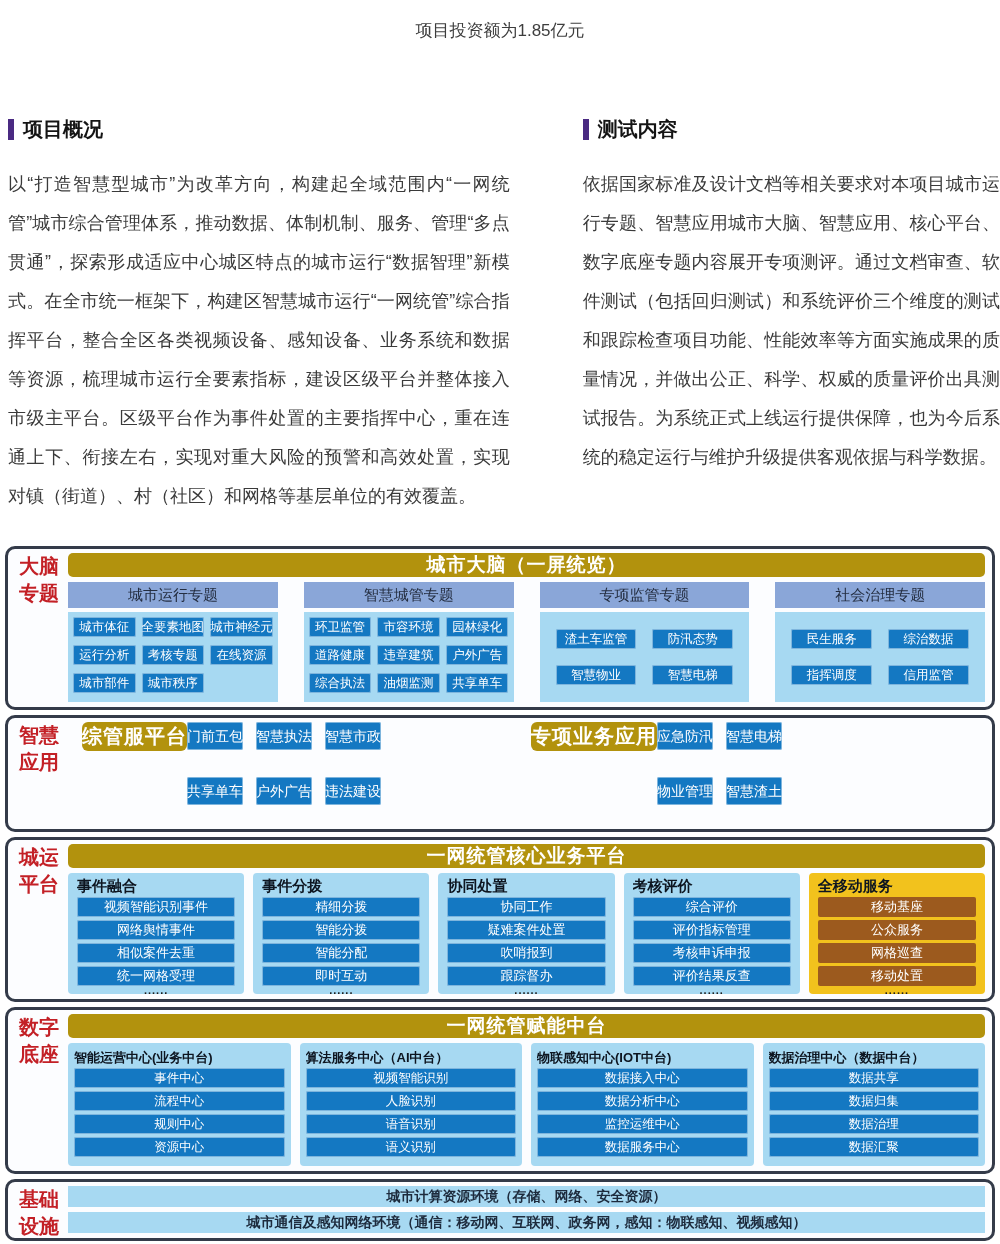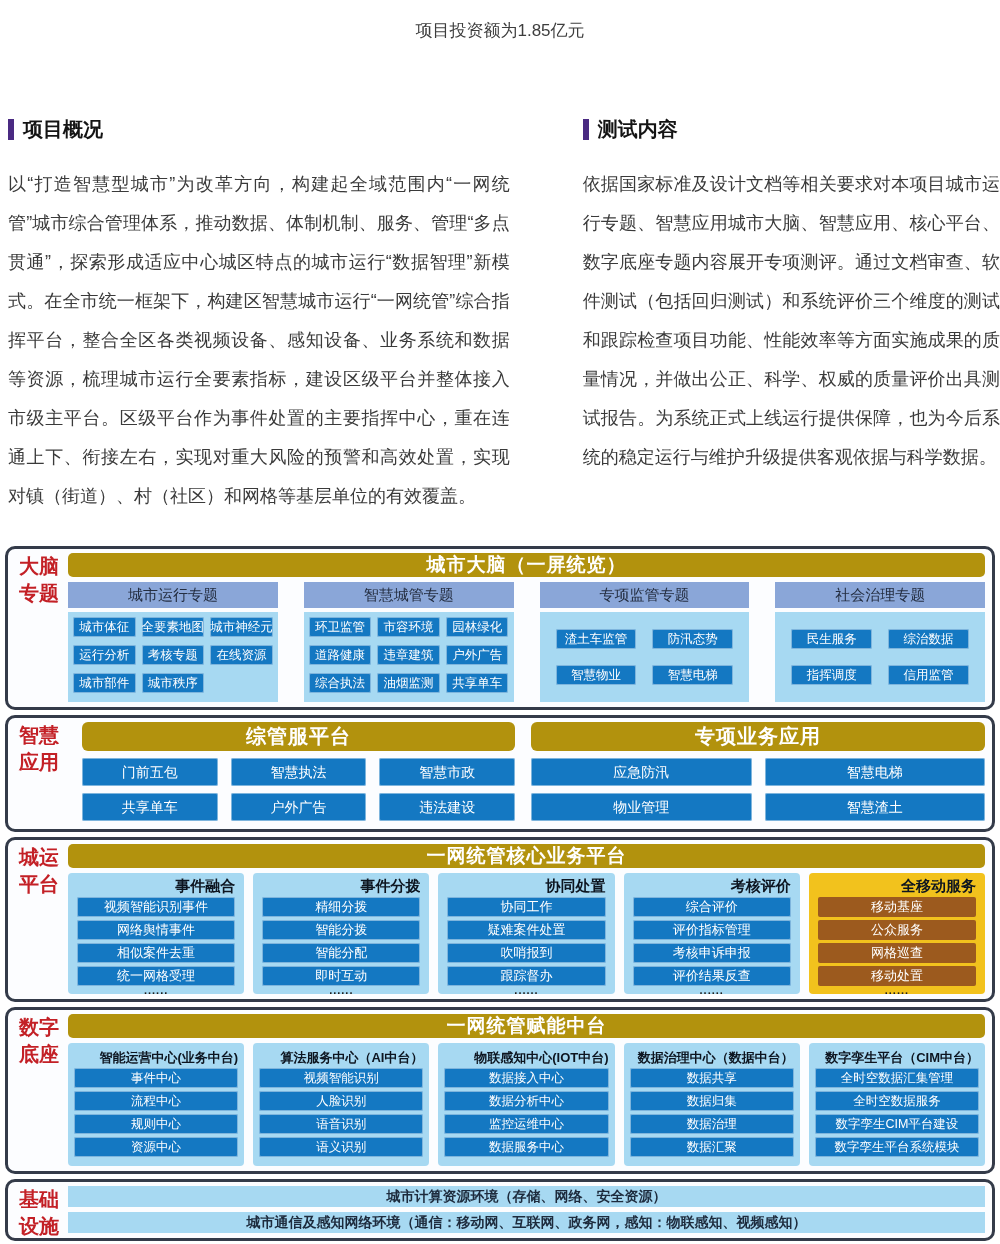--- a/index.html
+++ b/index.html
@@ -33,34 +33,34 @@
   .group-header{height:26px;line-height:26px;background:#8aa6d8;color:#242e41;
     text-align:center;font-size:15px;margin-bottom:4px;flex:none;}
   .group-panel{flex:1;background:#a7d9f2;padding:5px;display:grid;gap:4px 6px;min-height:0;}
   .g3{grid-template-columns:repeat(3,1fr);}
   .g2{grid-template-columns:repeat(2,1fr);padding:0 16px;gap:16px 16px;align-content:center;}
   .btn{background:#1478c2;color:#fff;text-align:center;font-size:12.5px;height:20px;
     line-height:20px;border-radius:2px;box-shadow:inset 0 0 0 1px rgba(255,255,255,.45);
     white-space:nowrap;overflow:hidden;}
   
   .apps{display:flex;gap:16px;flex:1;margin-left:14px;}
-  .app-group{display:flex;flex-direction:column;min-width:0;}
+  .app-group{display:flex;min-width:0;}
   .app-left{flex:433}.app-right{flex:454}
   .app-banner{height:29px;line-height:29px;border-radius:6px;background:#b2920d;color:#fff;
     font-weight:bold;font-size:20px;text-align:center;margin-bottom:7px;letter-spacing:1px;}
   .app-grid{display:grid;gap:7px 13px;}
   .ag3{grid-template-columns:repeat(3,1fr);}
   .ag2{grid-template-columns:repeat(2,1fr);}
   .btn-lg{height:28px;line-height:28px;font-size:14px;}
   
   .cols{display:flex;gap:9px;flex:1;min-height:0;}
   .col{flex:1;background:#a7d9f2;border-radius:4px;padding:2px 9px;display:flex;
     flex-direction:column;min-width:0;}
   .col.gold{background:#f2c21d;}
-  .col-header{text-align:right;font-weight:bold;color:#0d1520;font-size:15px;
+  .col-header{text-align:left;font-weight:bold;color:#0d1520;font-size:15px;
     height:22px;line-height:22px;flex:none;white-space:nowrap;overflow:hidden;}
   .col-header.small{font-size:13px;height:21px;line-height:21px;}
   .col-items{display:flex;flex-direction:column;gap:3px;}
   .col-items .btn{font-size:13px;}
   .col.gold .btn{background:#9c5a1e;box-shadow:none;}
   .l4 .col{padding:4px 6px 6px;}
   .l4 .col-items .btn{font-size:12.5px;}
   .dots{text-align:center;font-weight:bold;color:#1c1c1c;font-size:11px;line-height:9px;
     letter-spacing:1px;flex:none;}
   
@@ -281,29 +281,20 @@
           </div>
           <div class="col">
             <div class="col-header small">数据治理中心（数据中台）</div>
             <div class="col-items">
                 <div class="btn">数据共享</div>
                 <div class="btn">数据归集</div>
                 <div class="btn">数据治理</div>
                 <div class="btn">数据汇聚</div>
               </div>
           </div>
-          <div class="col">
-            <div class="col-header small">数字孪生平台（CIM中台）</div>
-            <div class="col-items">
-                <div class="btn">全时空数据汇集管理</div>
-                <div class="btn">全时空数据服务</div>
-                <div class="btn">数字孪生CIM平台建设</div>
-                <div class="btn">数字孪生平台系统模块</div>
-              </div>
-          </div>
         </div>
       </div>
     </section>
 
     <section class="layer l5">
       <div class="layer-label">
         <span>基础</span>
         <span>设施</span>
       </div>
       <div class="layer-body">

